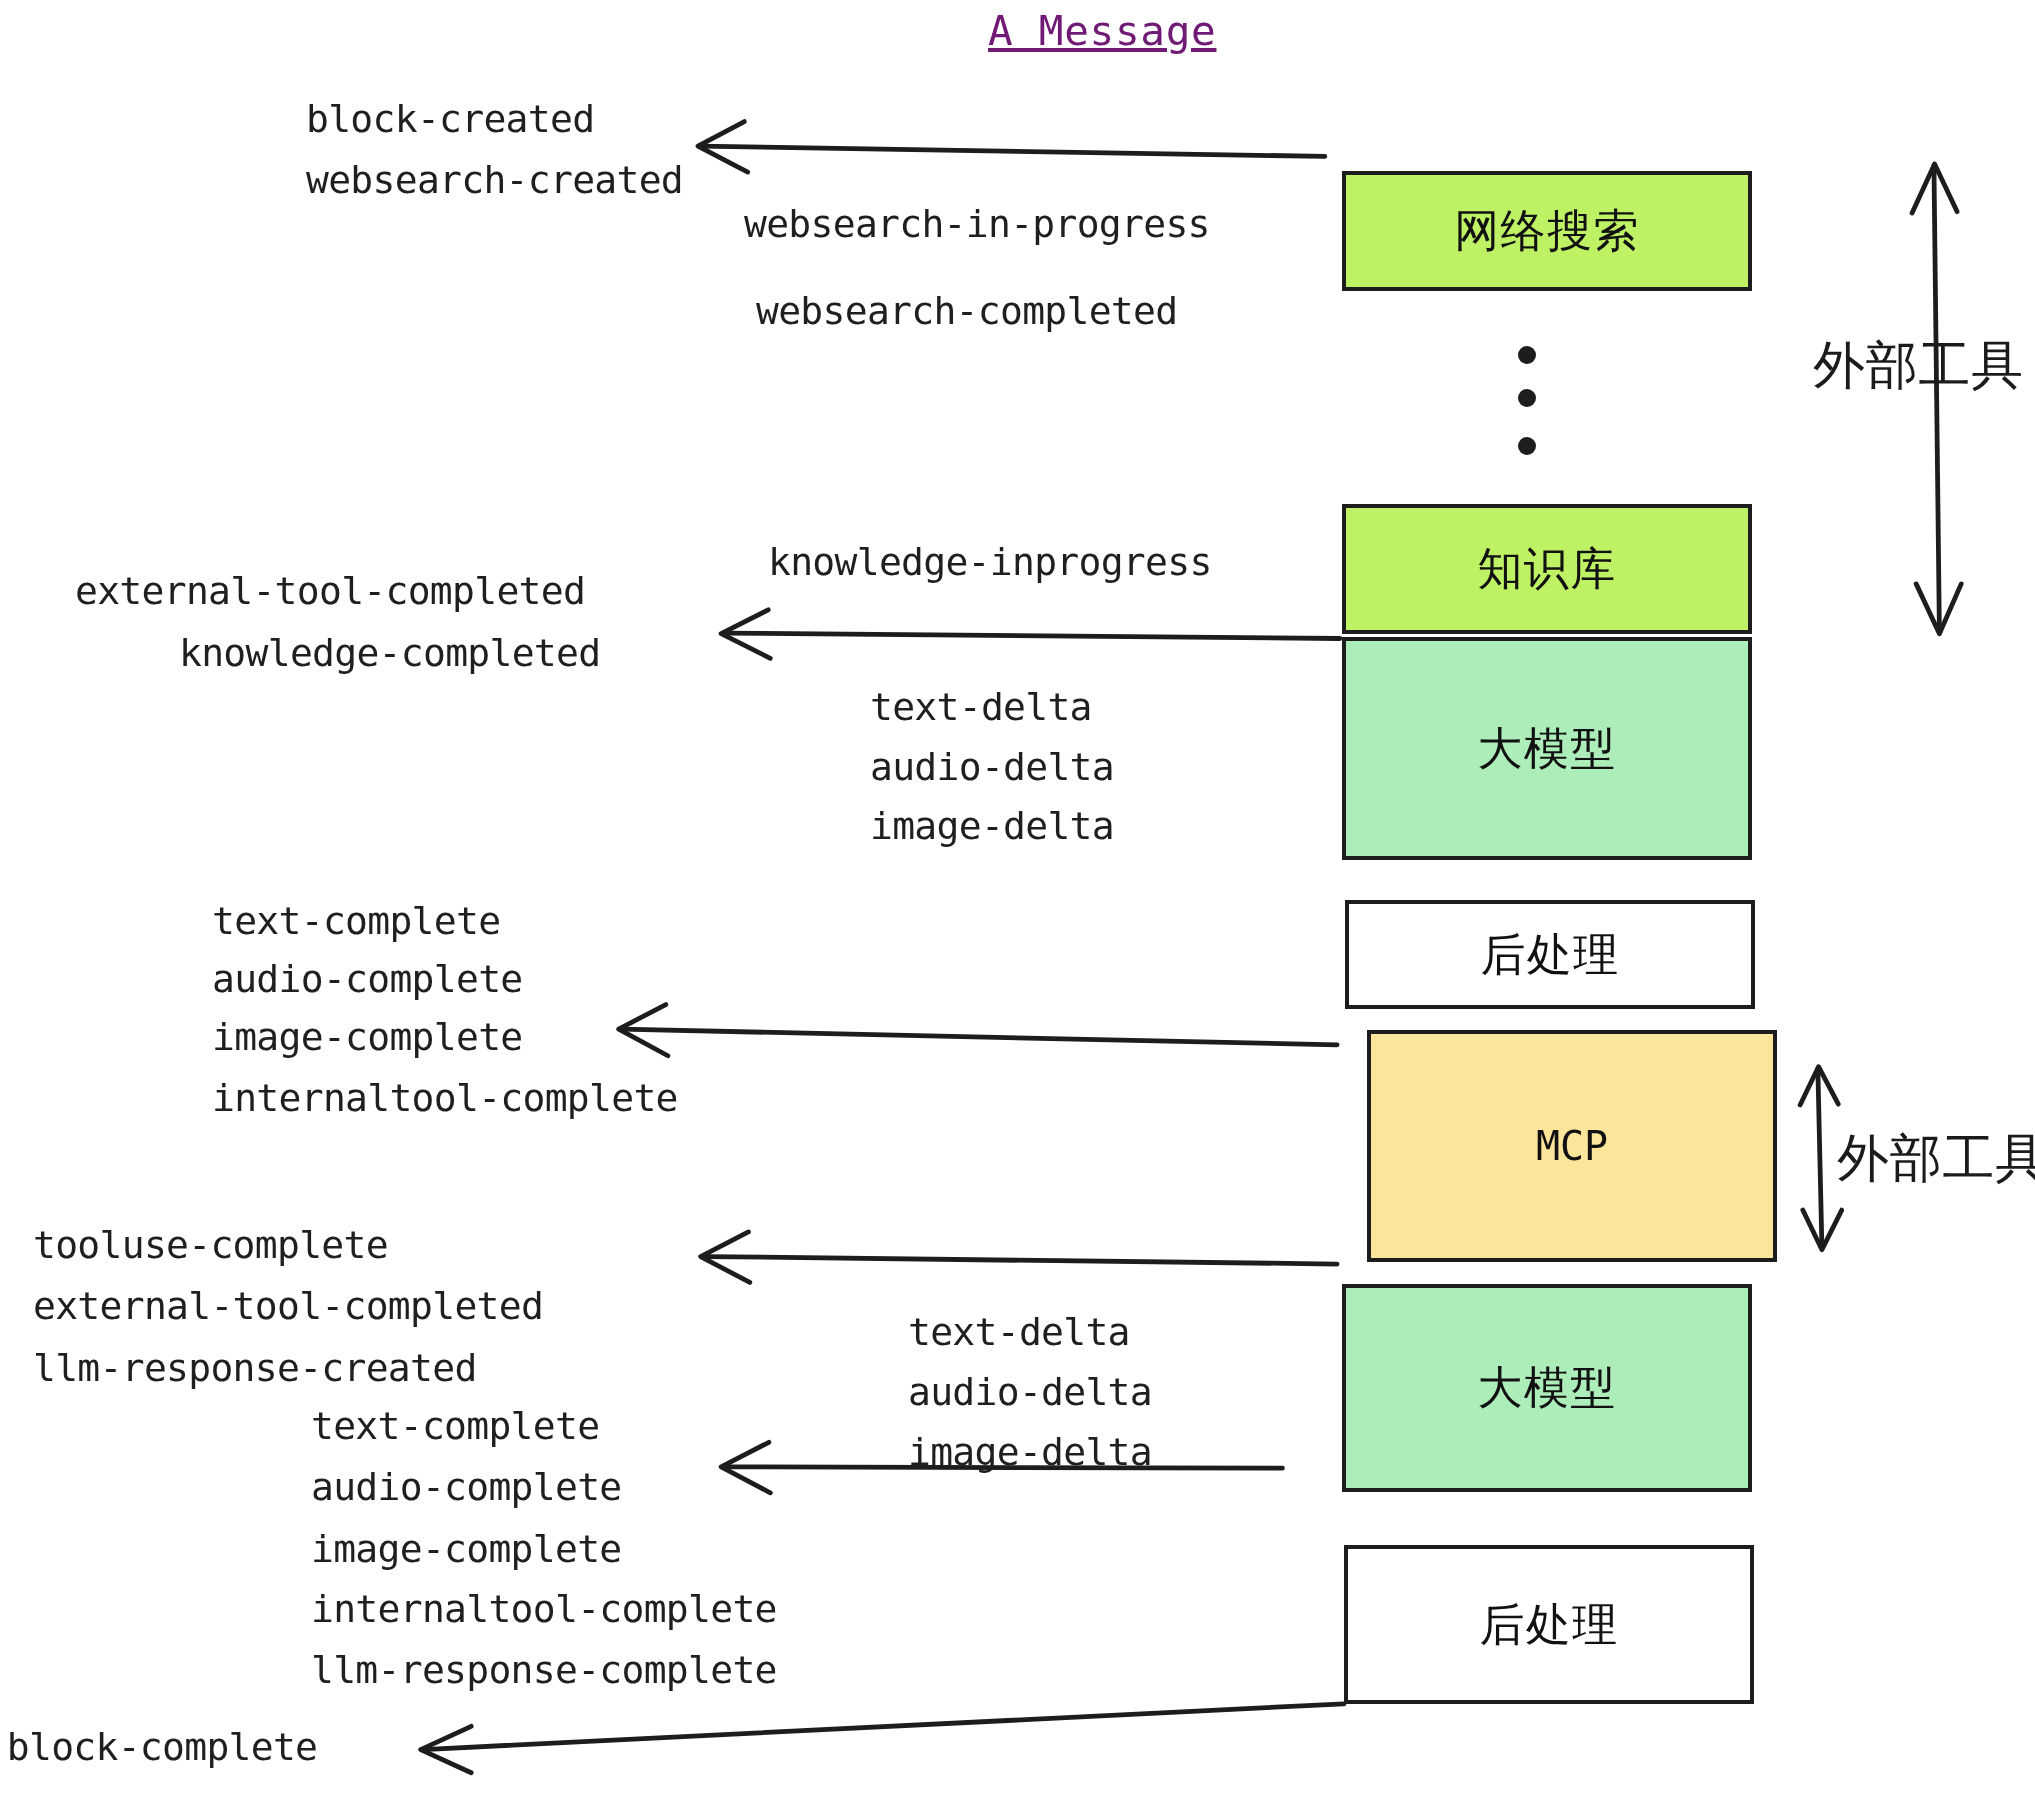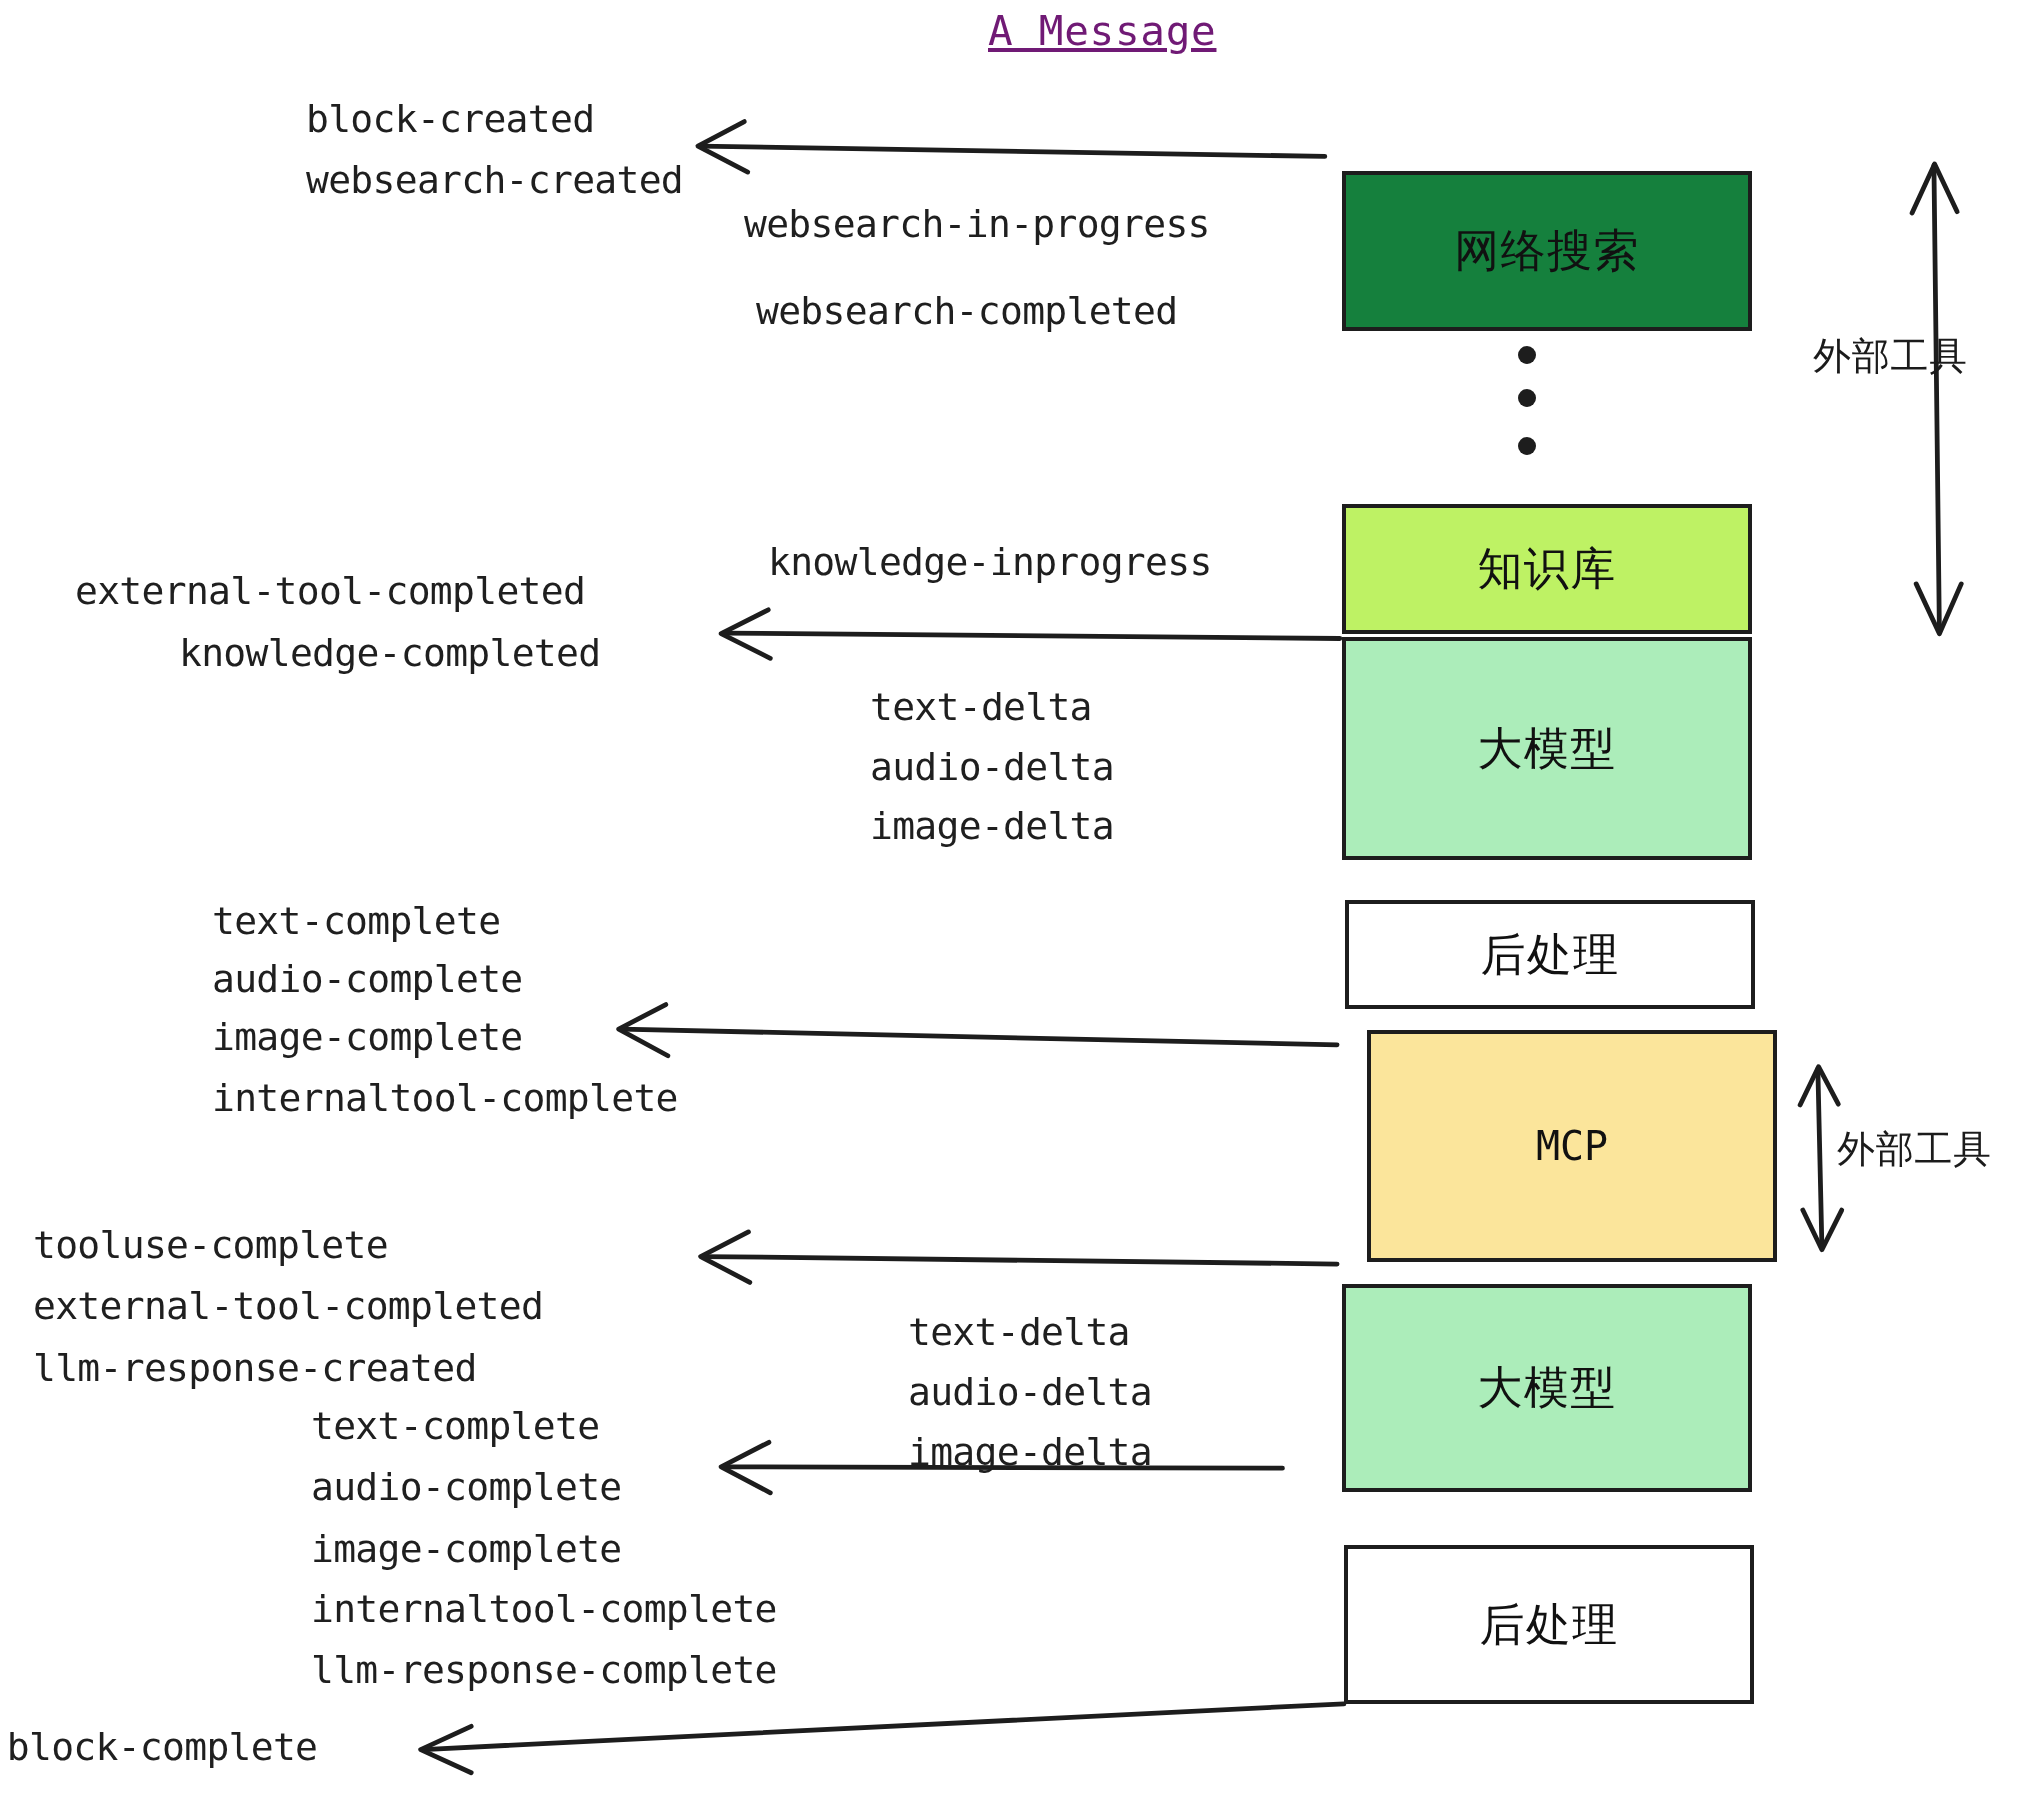--- a/index.html
+++ b/index.html
@@ -33,21 +33,21 @@
     letter-spacing:1.4px;
   }
   .box.mono{
     font-family:"DejaVu Sans Mono","Liberation Mono",monospace;
     font-size:40px;
     letter-spacing:0;
   }
   .sidelabel{
     position:absolute;
     font-family:"DejaVu Sans","Liberation Sans",sans-serif;
-    font-size:38px;
+    font-size:52px;
     color:#1b1b1b;
     white-space:nowrap;
     letter-spacing:0.7px;
   }
   .dot{
     position:absolute;
     width:18px;height:18px;
     border-radius:50%;
     background:#1d1d1d;
   }
@@ -96,21 +96,21 @@
       <path d="M2806 855 L2840 928 L2872 855"></path>
 
       <path d="M2662 1565 L2668 1828"></path>
       <path d="M2636 1618 L2663 1562 L2692 1617"></path>
       <path d="M2640 1772 L2668 1830 L2697 1772"></path>
     </g>
   </svg>
 
   <div class="ttl" style="left:988px;top:6.8px;">A Message</div>
 
-  <div class="box" style="left:1342px;top:171px;width:410px;height:160px;background:#15803d;">
+  <div class="box" style="left:1342px;top:171px;width:410px;height:120px;background:#bef264;">
     <span>网络搜索</span>
   </div>
 
   <div class="dot" style="left:1518px;top:346px;"></div>
   <div class="dot" style="left:1518px;top:389px;"></div>
   <div class="dot" style="left:1518px;top:437px;"></div>
 
   <div class="box" style="left:1342px;top:504px;width:410px;height:130px;background:#bef264;">
     <span>知识库</span>
   </div>

